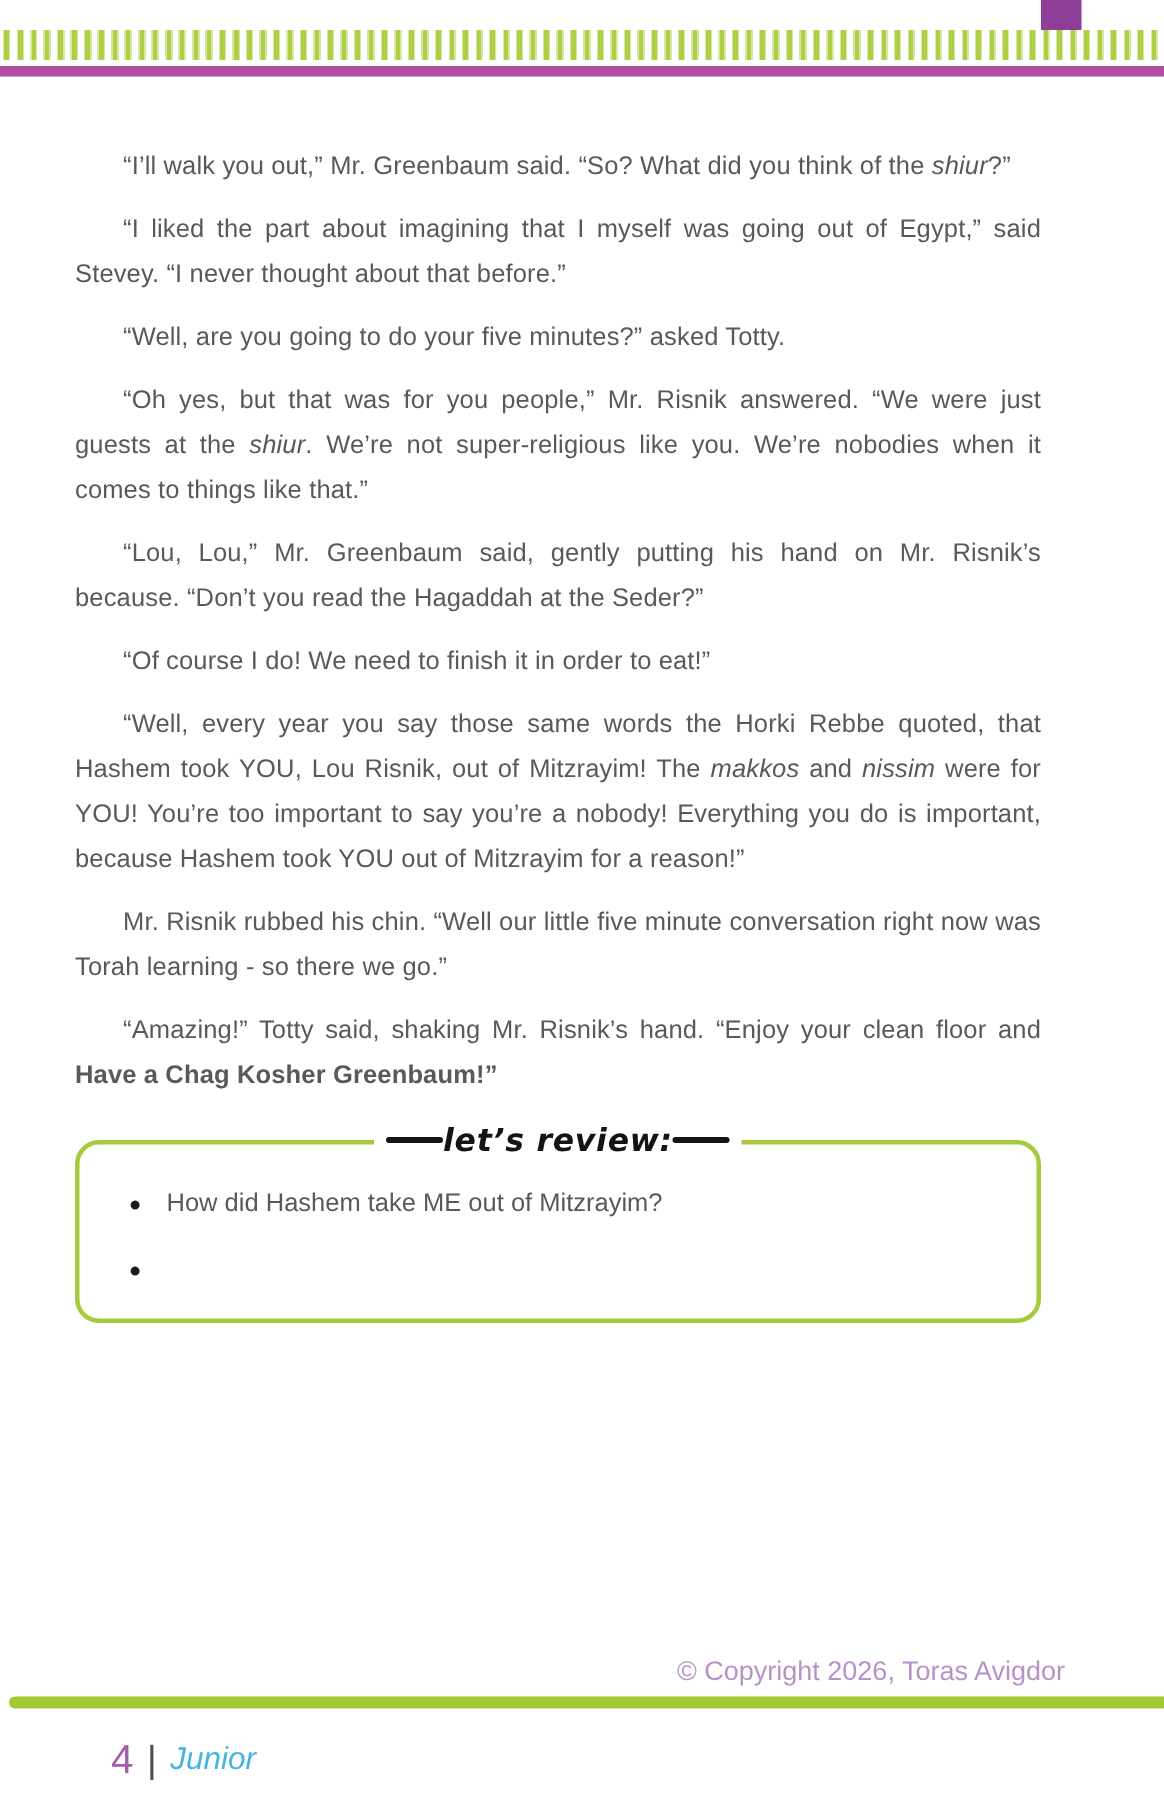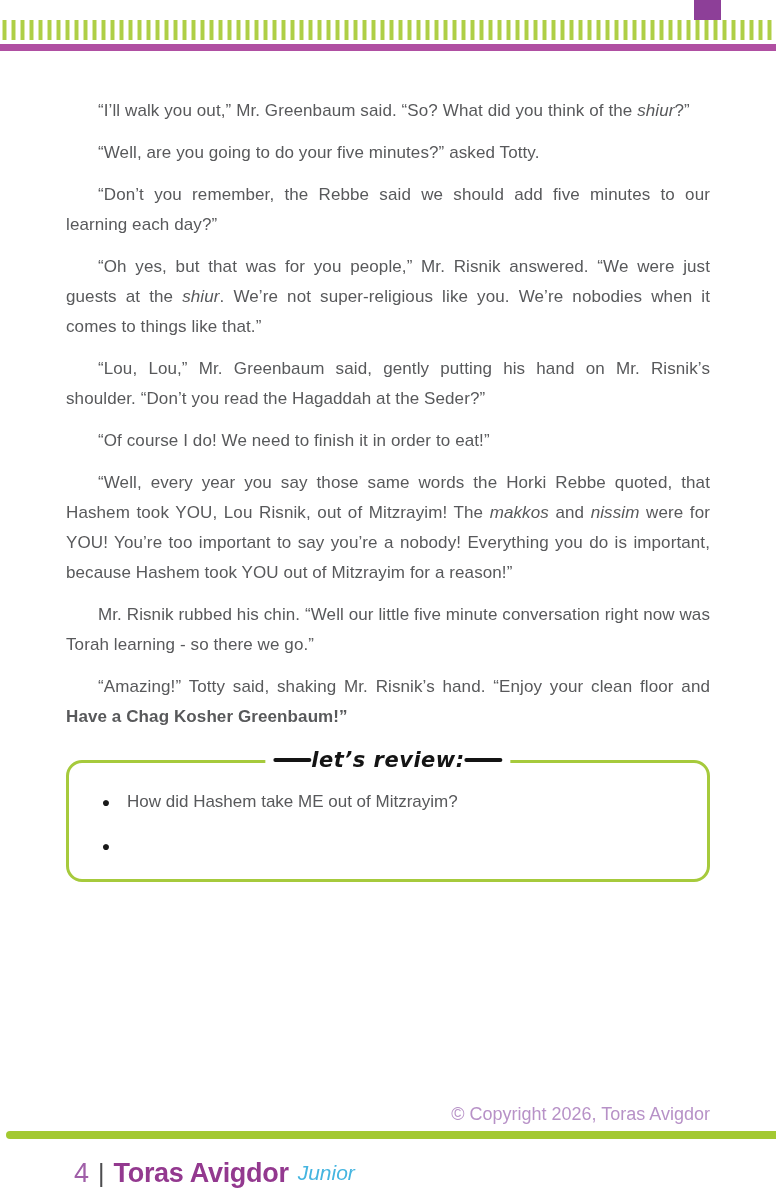--- a/index.html
+++ b/index.html
@@ -33,21 +33,21 @@
   .magenta-bar {
     position: absolute;
     top: 44px; left: 0;
     width: 776px; height: 7px;
     background: var(--magenta, #b04fa2);
   }
 
   
   .content {
     position: absolute;
-    top: 96px; left: 66px;
+    top: 96px; left: 50px;
     width: 644px;
   }
   .para {
     margin: 0 0 12px 0;
     text-indent: 32px;
     text-align: justify;
     font-size: 17px;
     line-height: 30px;
     letter-spacing: 0.1px;
     color: var(--body-text, #58595b);
@@ -168,24 +168,24 @@
 <div class="page">
 
   <div class="corner-square"></div>
   <div class="dash-strip"></div>
   <div class="magenta-bar"></div>
 
   <div class="content">
 
     <div id="story">
         <p class="para"><span>“I’ll walk you out,” Mr. Greenbaum said. “So? What did you think of the </span><i>shiur</i><span>?”</span></p>
+        <p class="para"><span>“I liked the part about imagining that I myself was going out of Egypt,” said Stevey. “I never thought about that before.”</span></p>
         <p class="para"><span>“Well, are you going to do your five minutes?” asked Totty.</span></p>
-        <p class="para"><span>“Don’t you remember, the Rebbe said we should add five minutes to our learning each day?”</span></p>
         <p class="para"><span>“Oh yes, but that was for you people,” Mr. Risnik answered. “We were just guests at the </span><i>shiur</i><span>. We’re not super-religious like you. We’re nobodies when it comes to things like that.”</span></p>
-        <p class="para"><span>“Lou, Lou,” Mr. Greenbaum said, gently putting his hand on Mr. Risnik’s shoulder. “Don’t you read the Hagaddah at the Seder?”</span></p>
+        <p class="para"><span>“Lou, Lou,” Mr. Greenbaum said, gently putting his hand on Mr. Risnik’s because. “Don’t you read the Hagaddah at the Seder?”</span></p>
         <p class="para"><span>“Of course I do! We need to finish it in order to eat!”</span></p>
         <p class="para"><span>“Well, every year you say those same words the Horki Rebbe quoted, that Hashem took YOU, Lou Risnik, out of Mitzrayim! The </span><i>makkos</i><span> and </span><i>nissim</i><span> were for YOU! You’re too important to say you’re a nobody! Everything you do is important, because Hashem took YOU out of Mitzrayim for a reason!”</span></p>
         <p class="para"><span>Mr. Risnik rubbed his chin. “Well our little five minute conversation right now was Torah learning - so there we go.”</span></p>
         <p class="para"><span>“Amazing!” Totty said, shaking Mr. Risnik’s hand. “Enjoy your clean floor and </span><b>Have a Chag Kosher Greenbaum!”</b></p>
       </div>
 
     <div class="review-box">
       <div class="review-title">
         <span class="title-dash"></span>
         <span class="title-text">let’s review:</span>
@@ -205,21 +205,20 @@
   </div>
 
   <div class="copyright">© Copyright 2026, Toras Avigdor</div>
 
   <div class="footer-line"></div>
 
   <div class="footer">
     <div class="brand-row">
       <span class="page-num">4</span>
       <span class="brand-sep">|</span>
-      <span class="brand-name">Toras Avigdor</span>
       <span class="brand-junior">Junior</span>
     </div>
     <div class="sponsor">
       <div>For sponsorship opportunities</div>
       <div>please each: 732.844.3670</div>
     </div>
   </div>
 
 </div>
 

